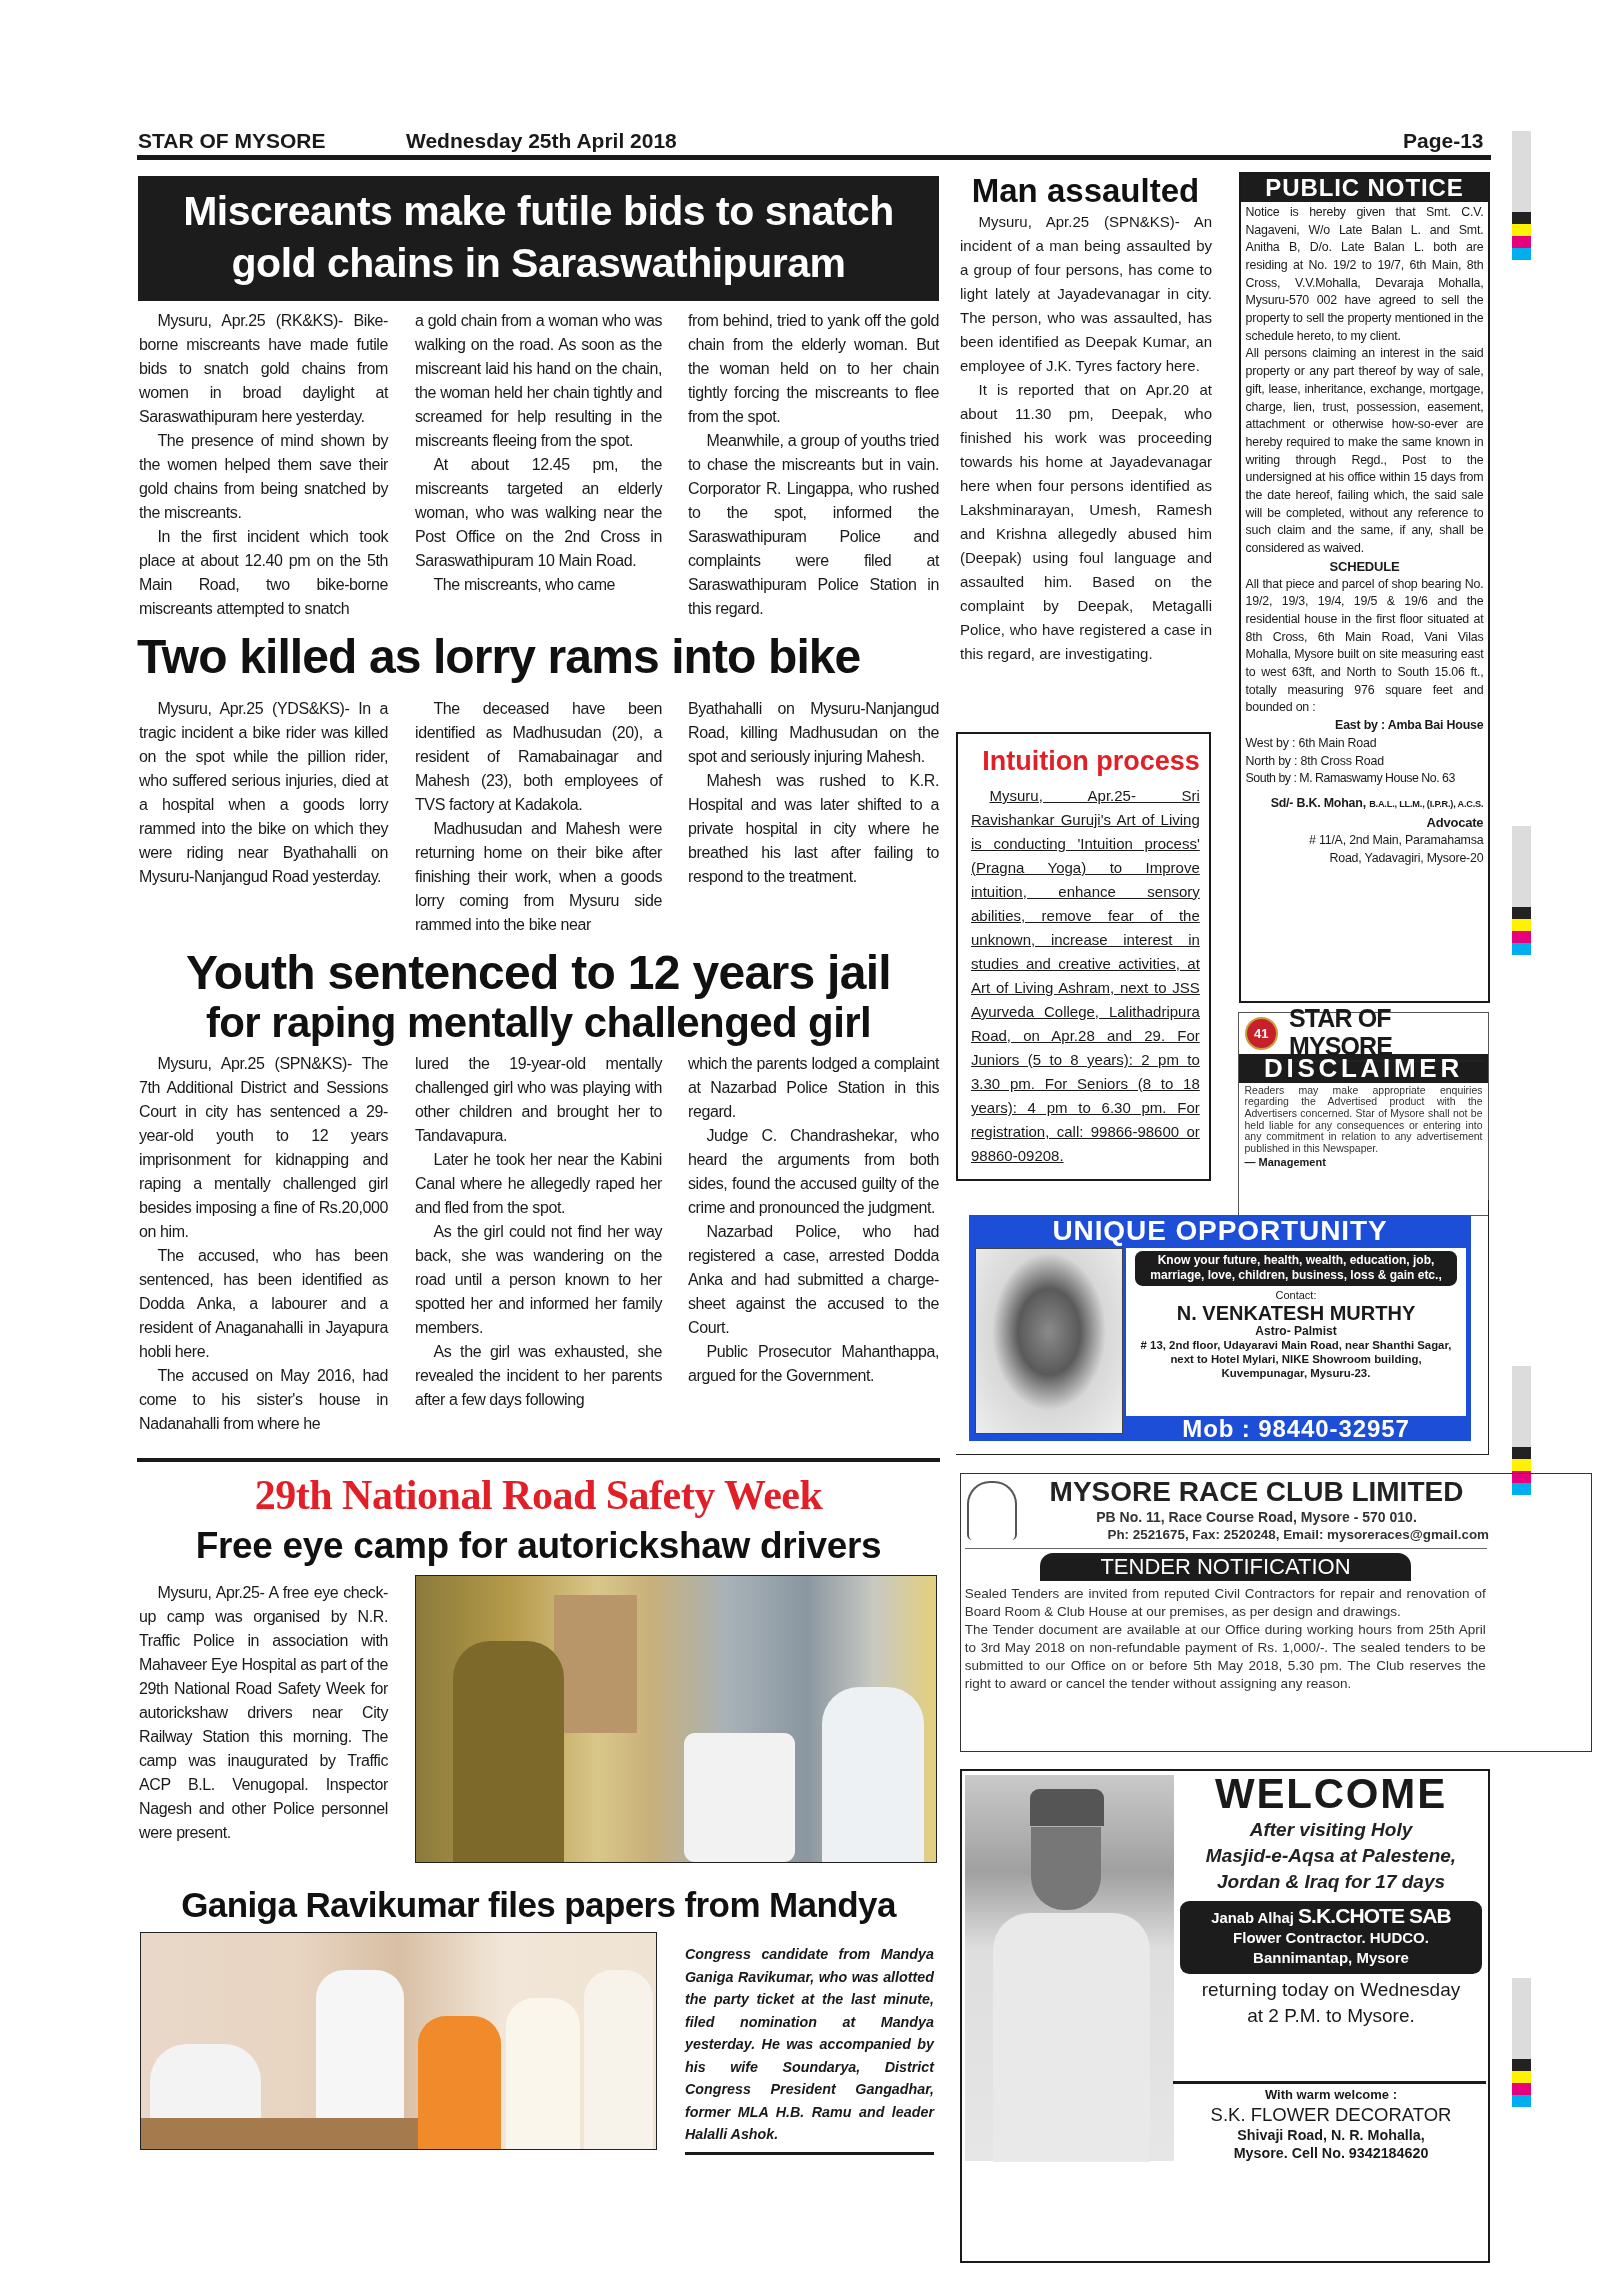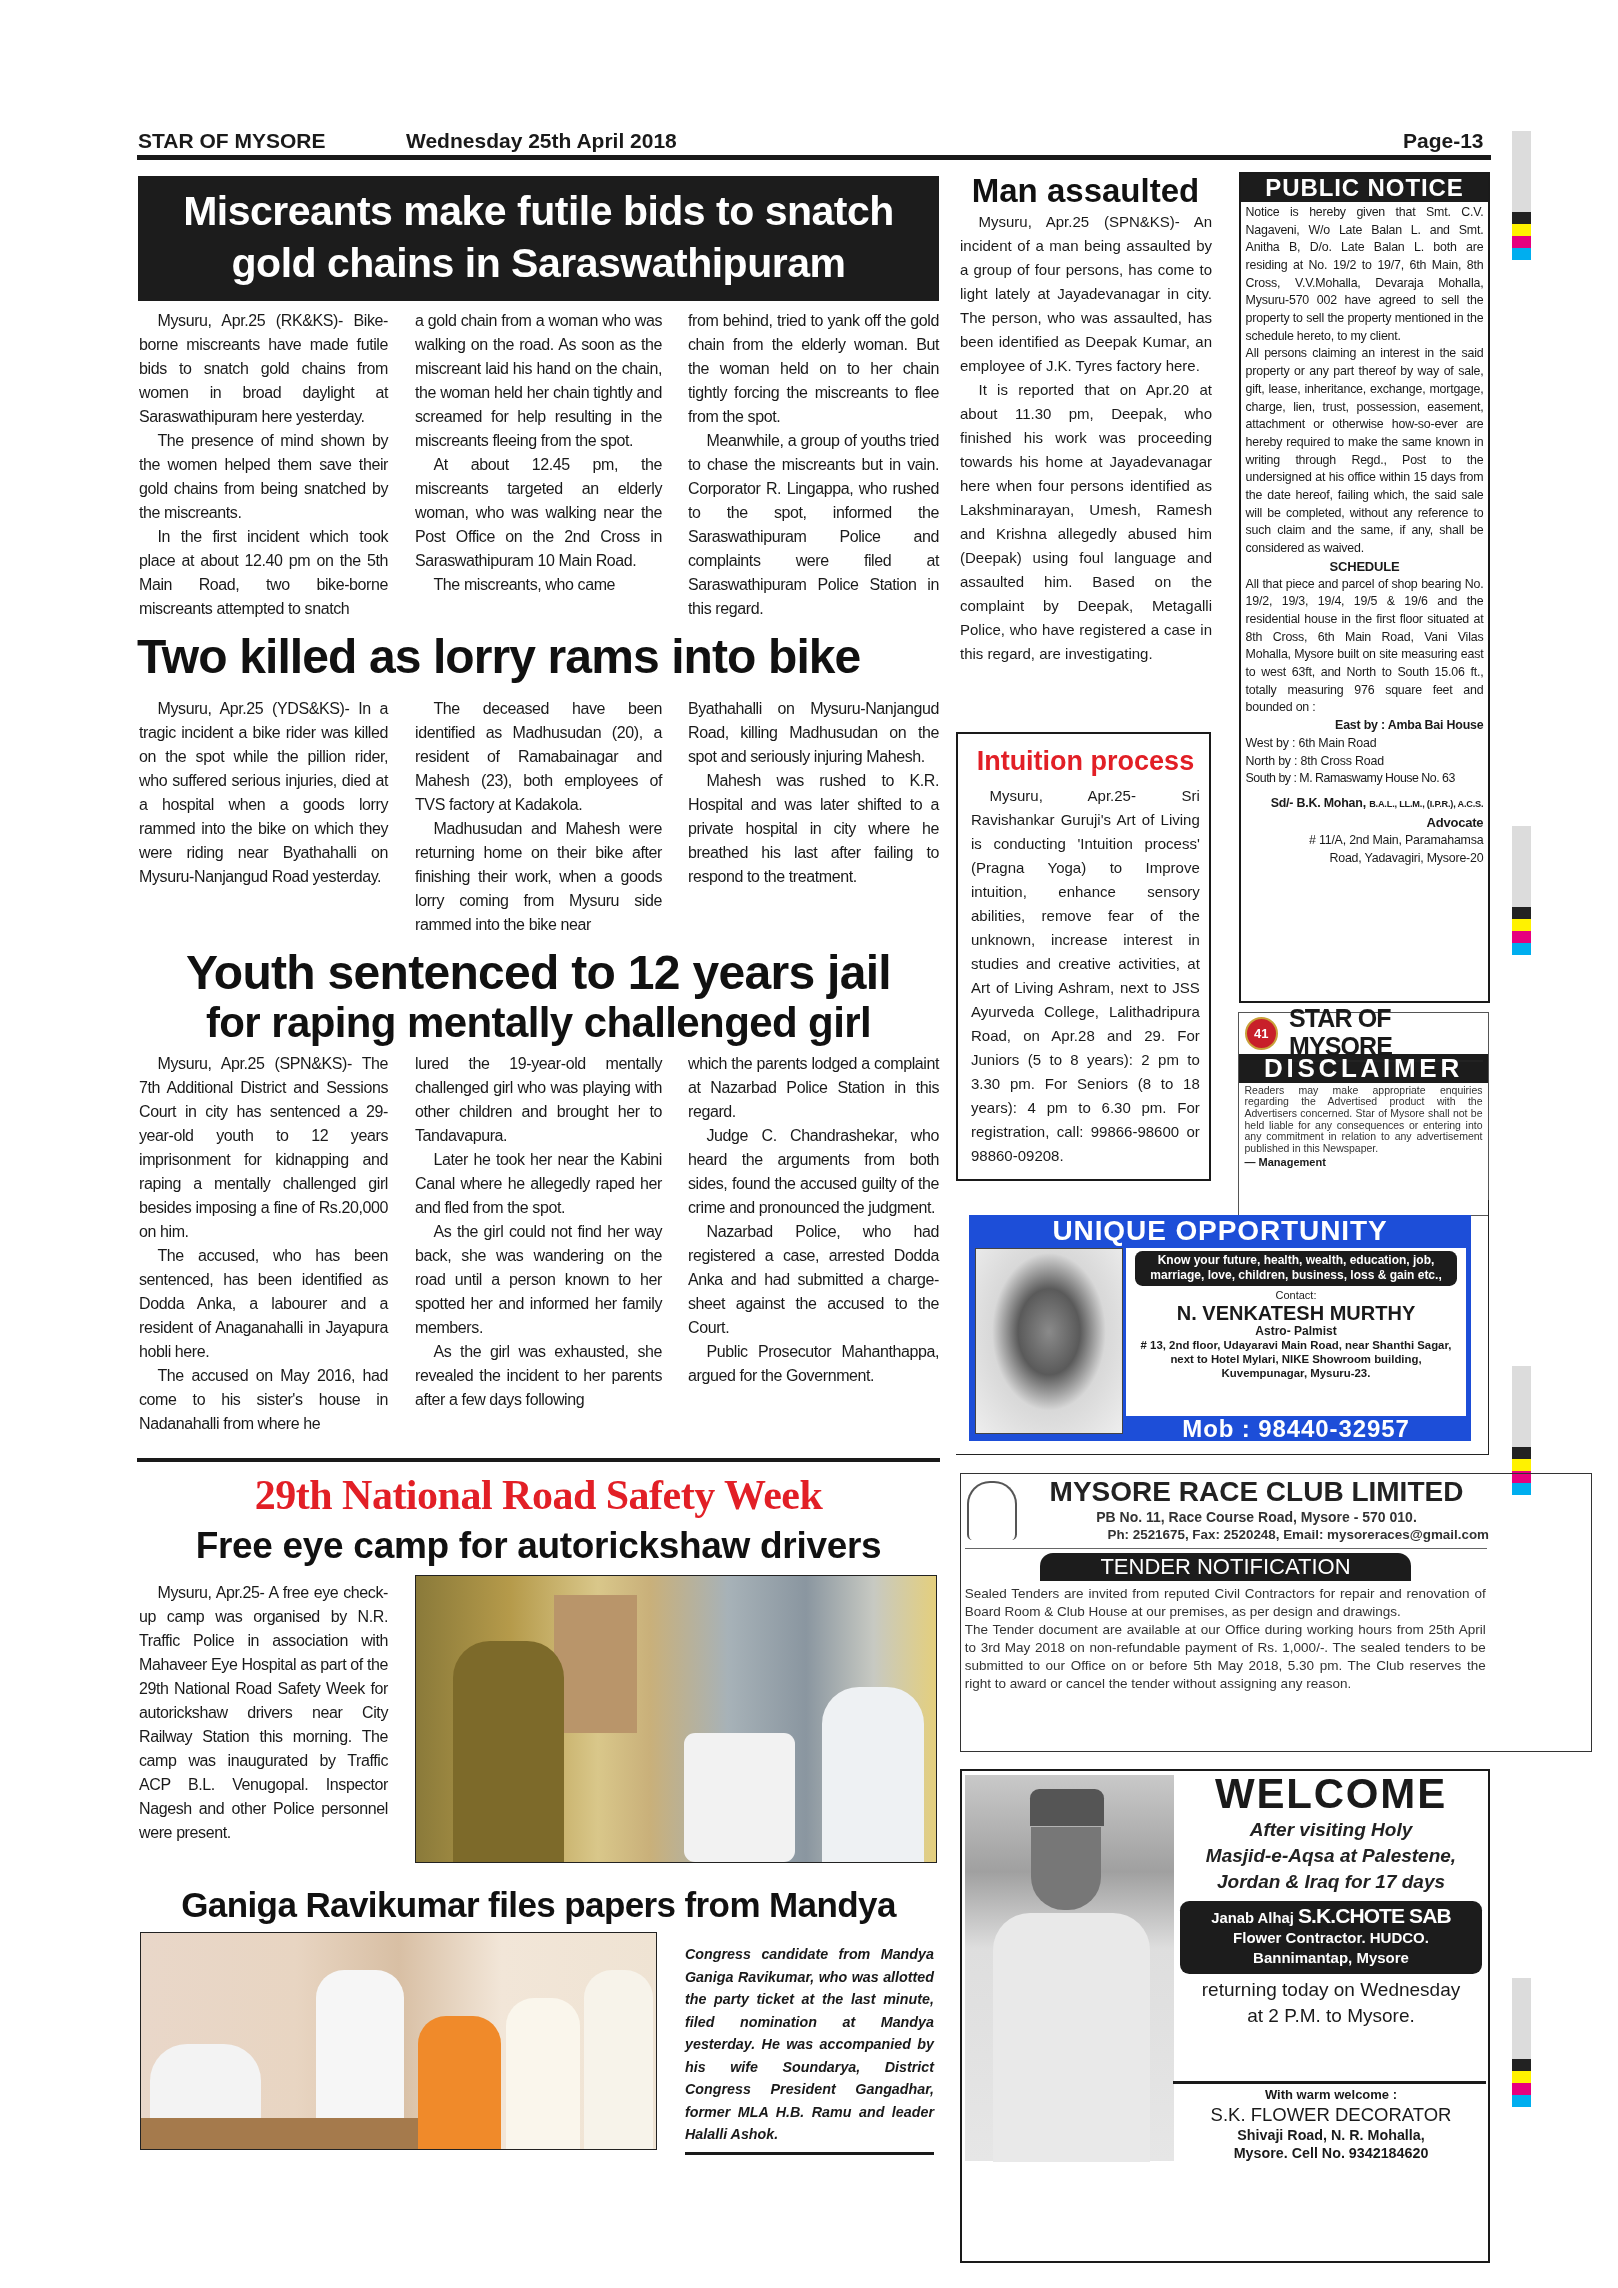--- a/index.html
+++ b/index.html
@@ -135,22 +135,22 @@
 <div class="abs txt" style="left:685px;top:1943px;width:249px;font-style:italic;font-weight:bold;font-size:14.3px;line-height:22.5px;">Congress candidate from Mandya Ganiga Ravikumar, who was allotted the party ticket at the last minute, filed nomination at Mandya yesterday. He was accompanied by his wife Soundarya, District Congress President Gangadhar, former MLA H.B. Ramu and leader Halalli Ashok.</div>
 <div class="abs rule" style="left:685px;top:2152px;width:249px;height:2.8px;"></div>
 
 <div class="abs hl" style="left:960px;top:170px;width:251px;font-size:33px;line-height:41px;">Man assaulted</div>
 <div class="abs txt" style="left:960px;top:210px;width:252px;font-size:15px;line-height:24px;">
   <p>Mysuru, Apr.25 (SPN&amp;KS)- An incident of a man being assaulted by a group of four persons, has come to light lately at Jayadevanagar in city. The person, who was assaulted, has been identified as Deepak Kumar, an employee of J.K. Tyres factory here.</p>
   <p>It is reported that on Apr.20 at about 11.30 pm, Deepak, who finished his work was proceeding towards his home at Jayadevanagar here when four persons identified as Lakshminarayan, Umesh, Ramesh and Krishna allegedly abused him (Deepak) using foul language and assaulted him. Based on the complaint by Deepak, Metagalli Police, who have registered a case in this regard, are investigating.</p>
 </div>
 
 <div class="abs box" style="left:956px;top:732px;width:255px;height:449px;padding:9.2px 9.2px 0 13px;">
-  <div style="font-weight:bold;font-size:27px;line-height:37px;color:#e21f26;text-align:center;white-space:nowrap;">Intuition process</div>
-  <div class="txt" style="font-size:15px;line-height:24px;margin-top:3.7px;">
+  <div style="font-weight:bold;font-size:27px;line-height:37px;color:#e21f26;text-align:right;white-space:nowrap;">Intuition process</div>
+  <div class="txt" style="font-size:15px;line-height:24px;margin-top:3.7px;text-decoration:underline;">
     <p>Mysuru, Apr.25- Sri Ravishankar Guruji's Art of Living is conducting 'Intuition process' (Pragna Yoga) to Improve intuition, enhance sensory abilities, remove fear of the unknown, increase interest in studies and creative activities, at Art of Living Ashram, next to JSS Ayurveda College, Lalithadripura Road, on Apr.28 and 29. For Juniors (5 to 8 years): 2 pm to 3.30 pm. For Seniors (8 to 18 years): 4 pm to 6.30 pm. For registration, call: 99866-98600 or 98860-09208.</p>
   </div>
 </div>
 
 <div class="abs box" style="left:1239px;top:172px;width:251px;height:831px;border-width:2.8px;">
   <div style="background:#1c1c1c;color:#fff;font-weight:bold;font-size:24px;line-height:28px;text-align:center;letter-spacing:0.9px;">PUBLIC NOTICE</div>
   <div style="padding:1.8px 4.6px 0 4.6px;font-size:12.4px;line-height:17.7px;text-align:justify;letter-spacing:-0.2px;">
     <div>Notice is hereby given that Smt. C.V. Nagaveni, W/o Late Balan L. and Smt. Anitha B, D/o. Late Balan L. both are residing at No. 19/2 to 19/7, 6th Main, 8th Cross, V.V.Mohalla, Devaraja Mohalla, Mysuru-570 002 have agreed to sell the property to sell the property mentioned in the schedule hereto, to my client.</div>
     <div>All persons claiming an interest in the said property or any part thereof by way of sale, gift, lease, inheritance, exchange, mortgage, charge, lien, trust, possession, easement, attachment or otherwise how-so-ever are hereby required to make the same known in writing through Regd., Post to the undersigned at his office within 15 days from the date hereof, failing which, the said sale will be completed, without any reference to such claim and the same, if any, shall be considered as waived.</div>
     <div style="text-align:center;font-weight:bold;font-size:13px;">SCHEDULE</div>

